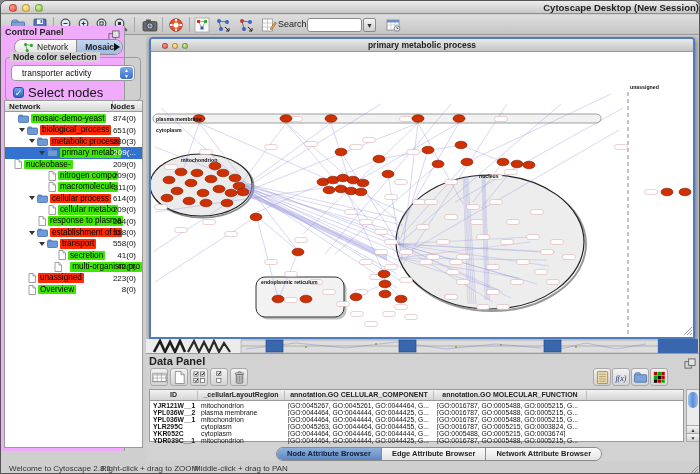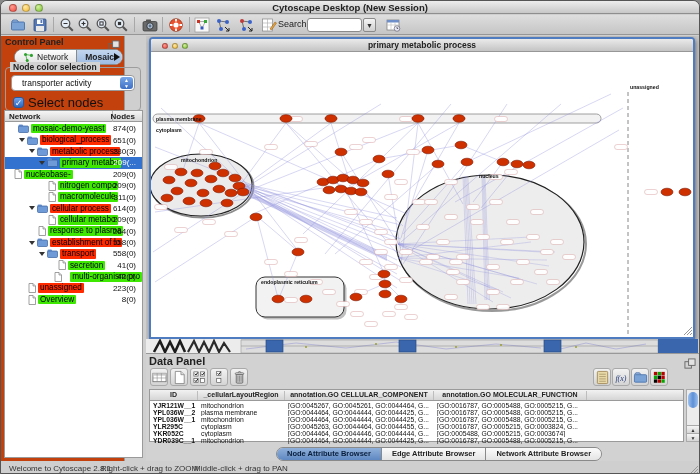--- a/index.html
+++ b/index.html
@@ -2,31 +2,31 @@
 <html><head>
 <meta charset="utf-8">
 <style>
   *{box-sizing:border-box;margin:0;padding:0}
   html,body{background:#888}
   #app{position:relative;width:700px;height:474px;background:#cfcfcf;font-family:"Liberation Sans",sans-serif;
        border:1px solid #555;border-radius:7px 7px 0 0;overflow:hidden}
   
   .titlebar{position:absolute;left:0;top:0;width:100%;height:13px;background:linear-gradient(#ededed,#c7c7c7);border-bottom:1px solid #8e8e8e}
   .tl{position:absolute;top:2.5px;width:8px;height:8px;border-radius:50%;border:1px solid rgba(0,0,0,.25)}
-  .title-text{text-align:center;font-size:9.5px;font-weight:bold;color:#222;line-height:13px}
+  .title-text{text-align:right;font-size:9.5px;font-weight:bold;color:#222;line-height:13px}
   
   .toolbar{position:absolute;left:0;top:14px;width:100%;height:20px;background:linear-gradient(#dedede,#c5c5c5);border-bottom:1px solid #969696}
   .tbicon{position:absolute;top:1px;width:18px;height:18px;display:flex;align-items:center;justify-content:center}
   .tbicon svg{width:16px;height:16px}
   .tbsep{position:absolute;top:2px;width:1px;height:15px;background:#a8a8a8}
   .search-label{position:absolute;left:277px;top:4px;font-size:9px;color:#222}
   .search-input{position:absolute;left:306px;top:2.5px;width:55px;height:14px;border:1px solid #8a8a8a;border-radius:3px;background:#fff;font-size:9px;padding:0 3px;font-family:"Liberation Sans",sans-serif}
   .search-combo{position:absolute;left:362px;top:2.5px;width:13px;height:14px;border:1px solid #8a8a8a;border-radius:2px;background:linear-gradient(#f4f4f4,#cfcfcf);font-size:7px;line-height:13px;text-align:center;color:#333}
   
-  .control-panel{position:absolute;left:0;top:35px;width:124px;height:425px;background:#c2410c;border-right:1px solid #9a9a9a}
+  .control-panel{position:absolute;left:0;top:25px;width:124px;height:425px;background:#f0abfc;border-right:1px solid #9a9a9a}
   .cp-title{position:absolute;left:4px;top:1px;font-size:9px;font-weight:bold;color:#222}
   .cp-float{position:absolute;right:4px;top:1px;width:12px;height:11px}
   .cp-tabs{position:absolute;left:13px;top:13px;height:16px;display:flex;border:1px solid #8a8a8a;border-radius:8px;overflow:hidden;background:#fff}
   .cp-tab{font-size:8.5px;line-height:14px;padding:0 8px;color:#222;display:flex;align-items:center;gap:3px;background:linear-gradient(#fdfdfd,#e2e2e2)}
   .cp-tab.sel{background:linear-gradient(#c3d6ee,#9dbbe2);font-weight:bold}
   .cp-tab + .cp-tab{border-left:1px solid #8a8a8a}
   .cp-arrow{position:absolute;right:4px;top:17px;width:0;height:0;border-top:4px solid transparent;border-bottom:4px solid transparent;border-left:6px solid #111}
   .cp-field{position:absolute;left:4px;top:31px;width:136px;height:44px;border:1px solid #9d9d9d;border-radius:4px}
   .cp-legend{position:absolute;left:9px;top:26px;background:#d2d2d2;padding:0 3px;font-size:8.5px;font-weight:bold;color:#222}
   .cp-combo{position:absolute;left:10px;top:39px;width:124px;height:16px;background:#fff;border:1px solid #999;border-radius:4px;font-size:8.5px;line-height:14px;padding-left:10px;color:#111}

